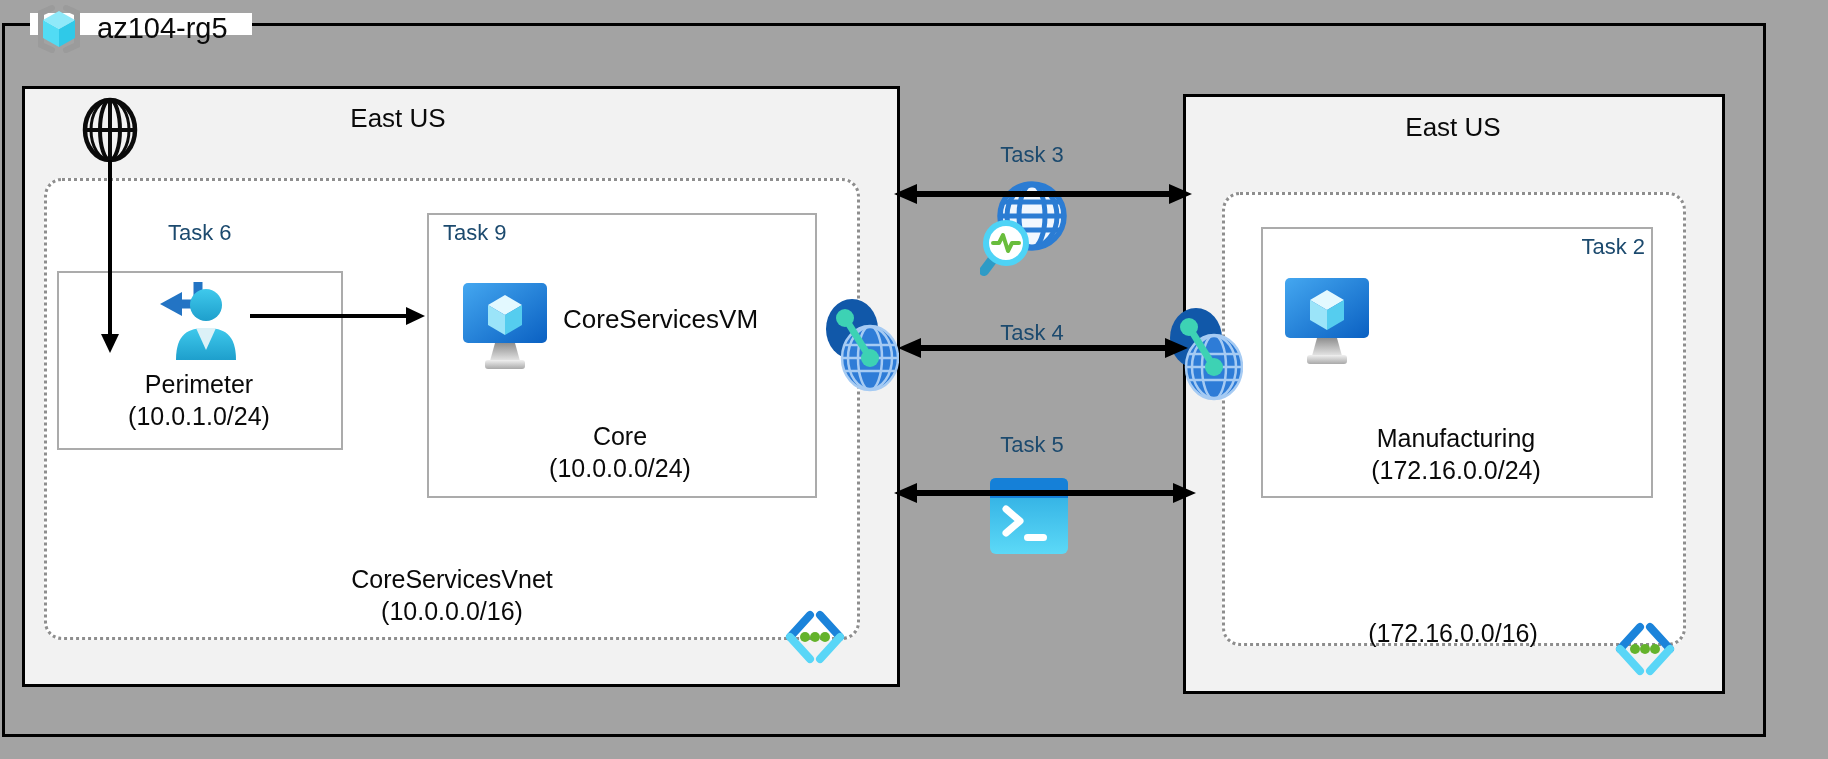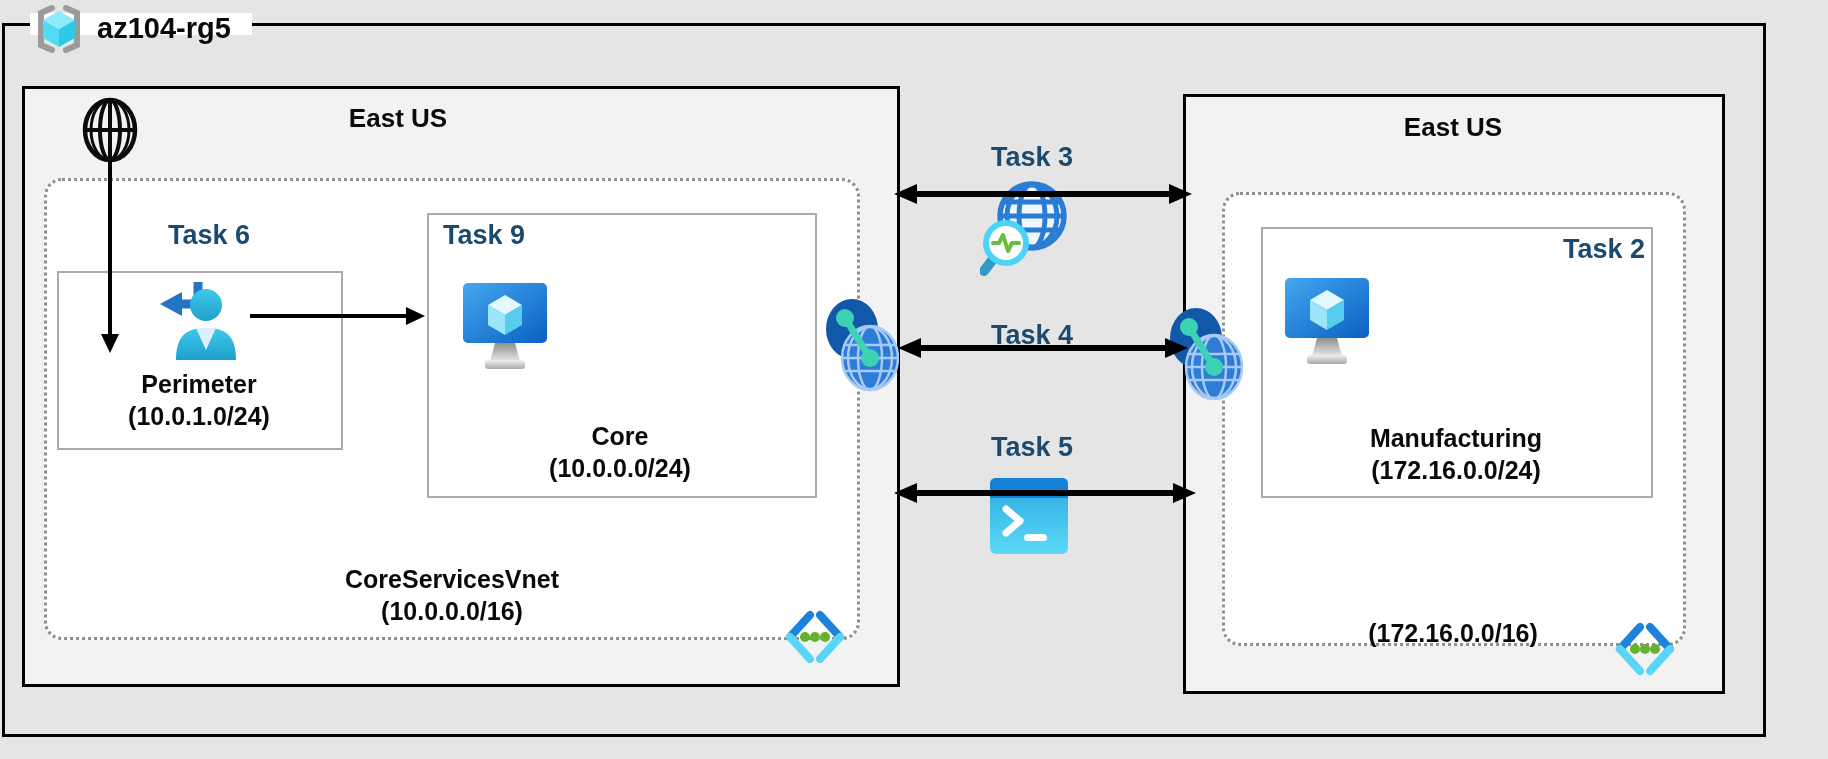--- a/index.html
+++ b/index.html
@@ -1,26 +1,26 @@
 <!DOCTYPE html>
 <html><head>
 <meta charset="utf-8">
 <style>
   html,body{margin:0;padding:0;background:#fff;}
-  .canvas{position:relative;width:1828px;height:759px;background:#e5e5e5;overflow:hidden;
-          font-family:"Liberation Sans",sans-serif;font-weight:700;color:#0a0a0a;}
+  .canvas{position:relative;width:1828px;height:759px;background:#a3a3a3;overflow:hidden;
+          font-family:"Liberation Sans",sans-serif;font-weight:400;color:#0a0a0a;}
   .abs{position:absolute;}
   .rg-border{position:absolute;left:2px;top:23px;width:1758px;height:708px;border:3px solid #000;z-index:0;}
   .rg-mask{position:absolute;left:30px;top:13px;width:222px;height:22px;background:#fff;z-index:1;}
   .rg-label{position:absolute;left:97px;top:12px;font-size:29px;z-index:2;white-space:nowrap;}
   .region{position:absolute;background:#F2F2F2;border:3px solid #000;z-index:1;}
   .region-title{position:absolute;transform:translateX(-50%);font-size:26px;z-index:6;white-space:nowrap;}
   .vnet{position:absolute;background:#fff;border:3px dotted #8E8E8E;border-radius:18px;z-index:2;}
   .subnet{position:absolute;background:#fff;border:2px solid #ABABAB;z-index:3;}
-  .tasklabel{position:absolute;color:#1C4A6E;font-size:27px;z-index:6;white-space:nowrap;}
+  .tasklabel{position:absolute;color:#1C4A6E;font-size:22px;z-index:6;white-space:nowrap;}
   .ctext{position:absolute;transform:translateX(-50%);white-space:nowrap;z-index:6;}
   .t25{font-size:25px;} .t26{font-size:26px;}
   .icon{position:absolute;z-index:5;}
   .arrows{position:absolute;left:0;top:0;z-index:9;pointer-events:none;}
 </style>
 </head>
 <body>
 
 <div class="canvas">
 
@@ -94,20 +94,21 @@
   <div class="subnet" style="left:427px;top:213px;width:386px;height:281px"></div>
   <div class="tasklabel" style="left:443px;top:220px">Task 9</div>
   <svg class="icon" style="left:463px;top:283px" width="84" height="94" viewBox="0 0 84 94">
     <rect x="0" y="0" width="84" height="60" rx="5" fill="url(#gVm)"></rect>
     <polygon points="42,12 59,22 42,32 25,22" fill="#E3F9FF"></polygon>
     <polygon points="25,22 42,32 42,52 25,42" fill="#9BE4F9"></polygon>
     <polygon points="59,22 42,32 42,52 59,42" fill="#55CDEF"></polygon>
     <polygon points="32,60 52,60 57,78 27,78" fill="url(#gStand)"></polygon>
     <rect x="22" y="77" width="40" height="9" rx="3" fill="url(#gBase)"></rect>
   </svg>
+  <div class="abs t26" style="left:563px;top:304px;z-index:6">CoreServicesVM</div>
   <div class="ctext t25" style="left:620px;top:422px">Core</div>
   <div class="ctext t25" style="left:620px;top:454px">(10.0.0.0/24)</div>
 
   <div class="ctext t25" style="left:452px;top:565px">CoreServicesVnet</div>
   <div class="ctext t25" style="left:452px;top:597px">(10.0.0.0/16)</div>
 
   <svg class="icon" style="left:783px;top:610px" width="64" height="54" viewBox="0 0 64 54">
     <line x1="27" y1="5" x2="7" y2="27" stroke="#1B83DA" stroke-width="8" stroke-linecap="round"></line>
     <line x1="7" y1="27" x2="27" y2="49" stroke="#59D6F7" stroke-width="8" stroke-linecap="round"></line>
     <line x1="37" y1="5" x2="57" y2="27" stroke="#1B83DA" stroke-width="8" stroke-linecap="round"></line>

